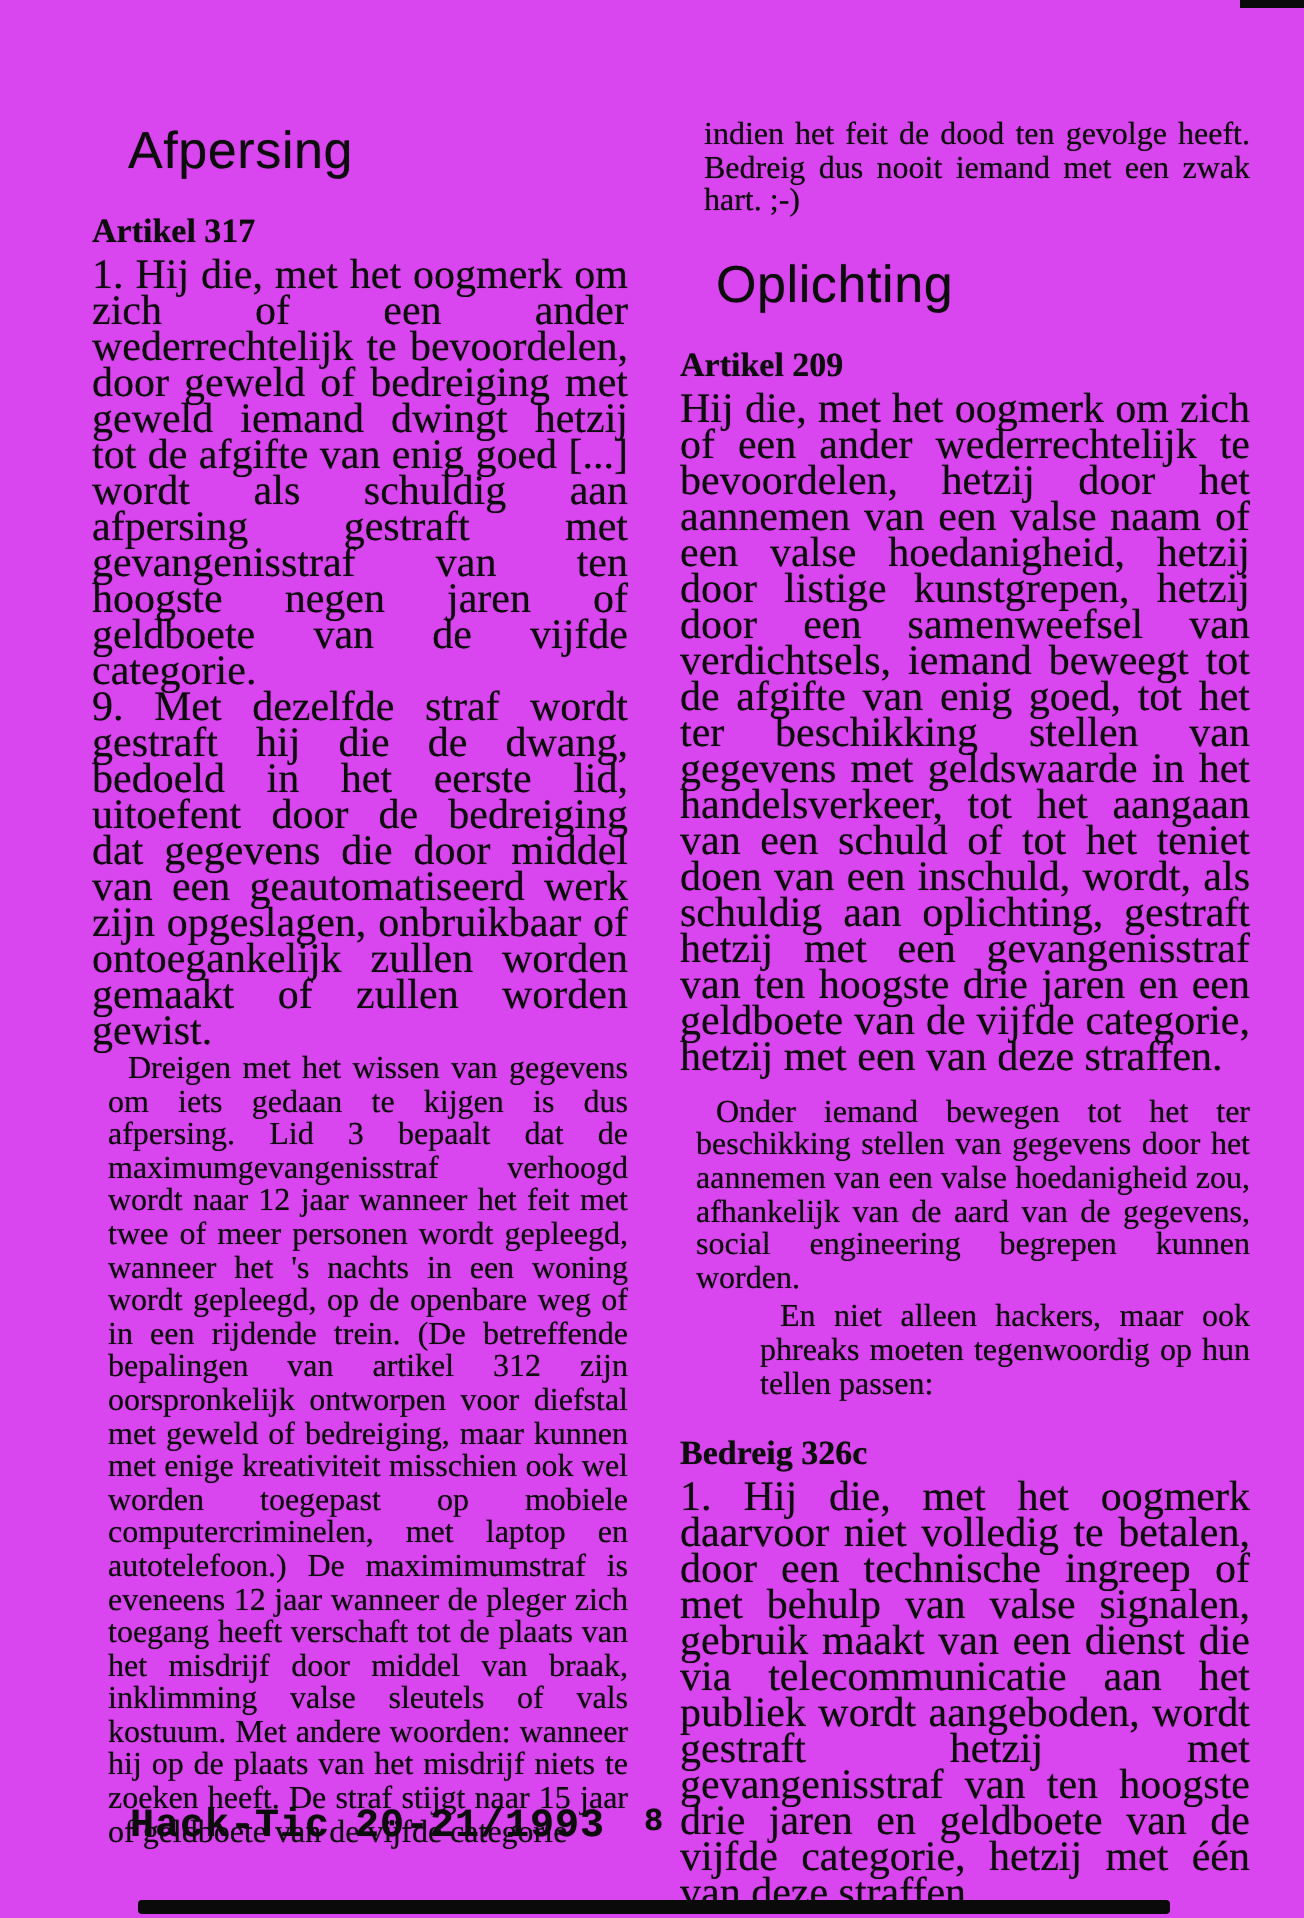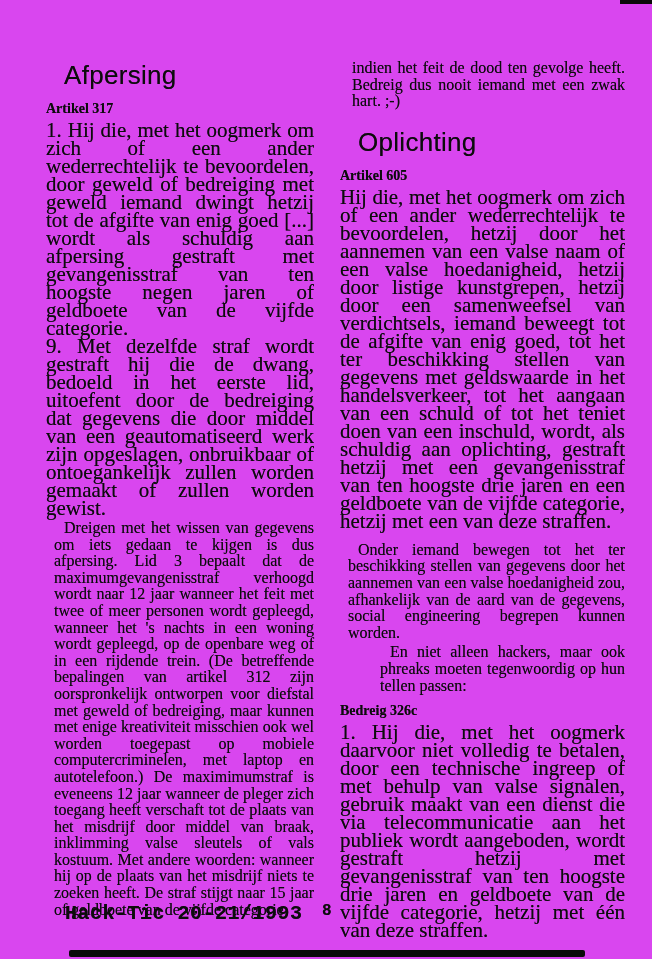--- a/index.html
+++ b/index.html
@@ -31,23 +31,23 @@
     font-family: "Liberation Sans", sans-serif;
     font-size: 26px;
     font-weight: 400;
     letter-spacing: 0.3px;
     margin: 0 0 9px 18px;
     line-height: 30px;
   }
   .mt-section { margin-top: 17px; }
 
   .article-label {
-    font-size: 14px;
+    font-size: 17px;
     font-weight: 700;
-    margin: 0 0 3px 0;
+    margin: 16px 0 3px 0;
     line-height: 19px;
   }
   .body-text {
     font-size: 21px;
     line-height: 18px;
     text-align: justify;
     margin: 0;
     hyphens: auto;
   }
   .commentary {
@@ -121,21 +121,21 @@
         <p class="body-text">9. Met dezelfde straf wordt gestraft hij die de dwang, bedoeld in het eerste lid, uitoefent door de bedreiging dat gegevens die door middel van een geautomatiseerd werk zijn opgeslagen, onbruikbaar of ontoegankelijk zullen worden gemaakt of zullen worden gewist.</p>
         <p class="commentary">Dreigen met het wissen van gegevens om iets gedaan te kijgen is dus afpersing. Lid 3 bepaalt dat de maximumgevangenisstraf verhoogd wordt naar 12 jaar wanneer het feit met twee of meer personen wordt gepleegd, wanneer het 's nachts in een woning wordt gepleegd, op de openbare weg of in een rijdende trein. (De betreffende bepalingen van artikel 312 zijn oorspronkelijk ontworpen voor diefstal met geweld of bedreiging, maar kunnen met enige kreativiteit misschien ook wel worden toegepast op mobiele computercriminelen, met laptop en autotelefoon.) De maximimumstraf is eveneens 12 jaar wanneer de pleger zich toegang heeft verschaft tot de plaats van het misdrijf door middel van braak, inklimming valse sleutels of vals kostuum. Met andere woorden: wanneer hij op de plaats van het misdrijf niets te zoeken heeft. De straf stijgt naar 15 jaar of geldboete van de vijfde categorie</p>
       </section>
     </div>
 
     <div class="col-right">
       <p class="commentary commentary-continued">indien het feit de dood ten gevolge heeft. Bedreig dus nooit iemand met een zwak hart. ;-)</p>
 
       <section>
         <h2 class="section-heading mt-section">Oplichting</h2>
-        <p class="article-label">Artikel 605</p>
+        <p class="article-label">Artikel 209</p>
         <p class="body-text">Hij die, met het oogmerk om zich of een ander wederrechtelijk te bevoordelen, hetzij door het aannemen van een valse naam of een valse hoedanigheid, hetzij door listige kunstgrepen, hetzij door een samenweefsel van verdichtsels, iemand beweegt tot de afgifte van enig goed, tot het ter beschikking stellen van gegevens met geldswaarde in het handelsverkeer, tot het aangaan van een schuld of tot het teniet doen van een inschuld, wordt, als schuldig aan oplichting, gestraft hetzij met een gevangenisstraf van ten hoogste drie jaren en een geldboete van de vijfde categorie, hetzij met een van deze straffen.</p>
         <div class="spacer-after-commentary"></div>
         <p class="commentary">Onder iemand bewegen tot het ter beschikking stellen van gegevens door het aannemen van een valse hoedanigheid zou, afhankelijk van de aard van de gegevens, social engineering begrepen kunnen worden.</p>
       </section>
 
       <section>
         <p class="commentary phreak-intro">En niet alleen hackers, maar ook phreaks moeten tegenwoordig op hun tellen passen:</p>
         <p class="article-label">Bedreig 326c</p>
         <p class="body-text">1. Hij die, met het oogmerk daarvoor niet volledig te betalen, door een technische ingreep of met behulp van valse signalen, gebruik maakt van een dienst die via telecommunicatie aan het publiek wordt aangeboden, wordt gestraft hetzij met gevangenisstraf van ten hoogste drie jaren en geldboete van de vijfde categorie, hetzij met één van deze straffen.</p>
       </section>

